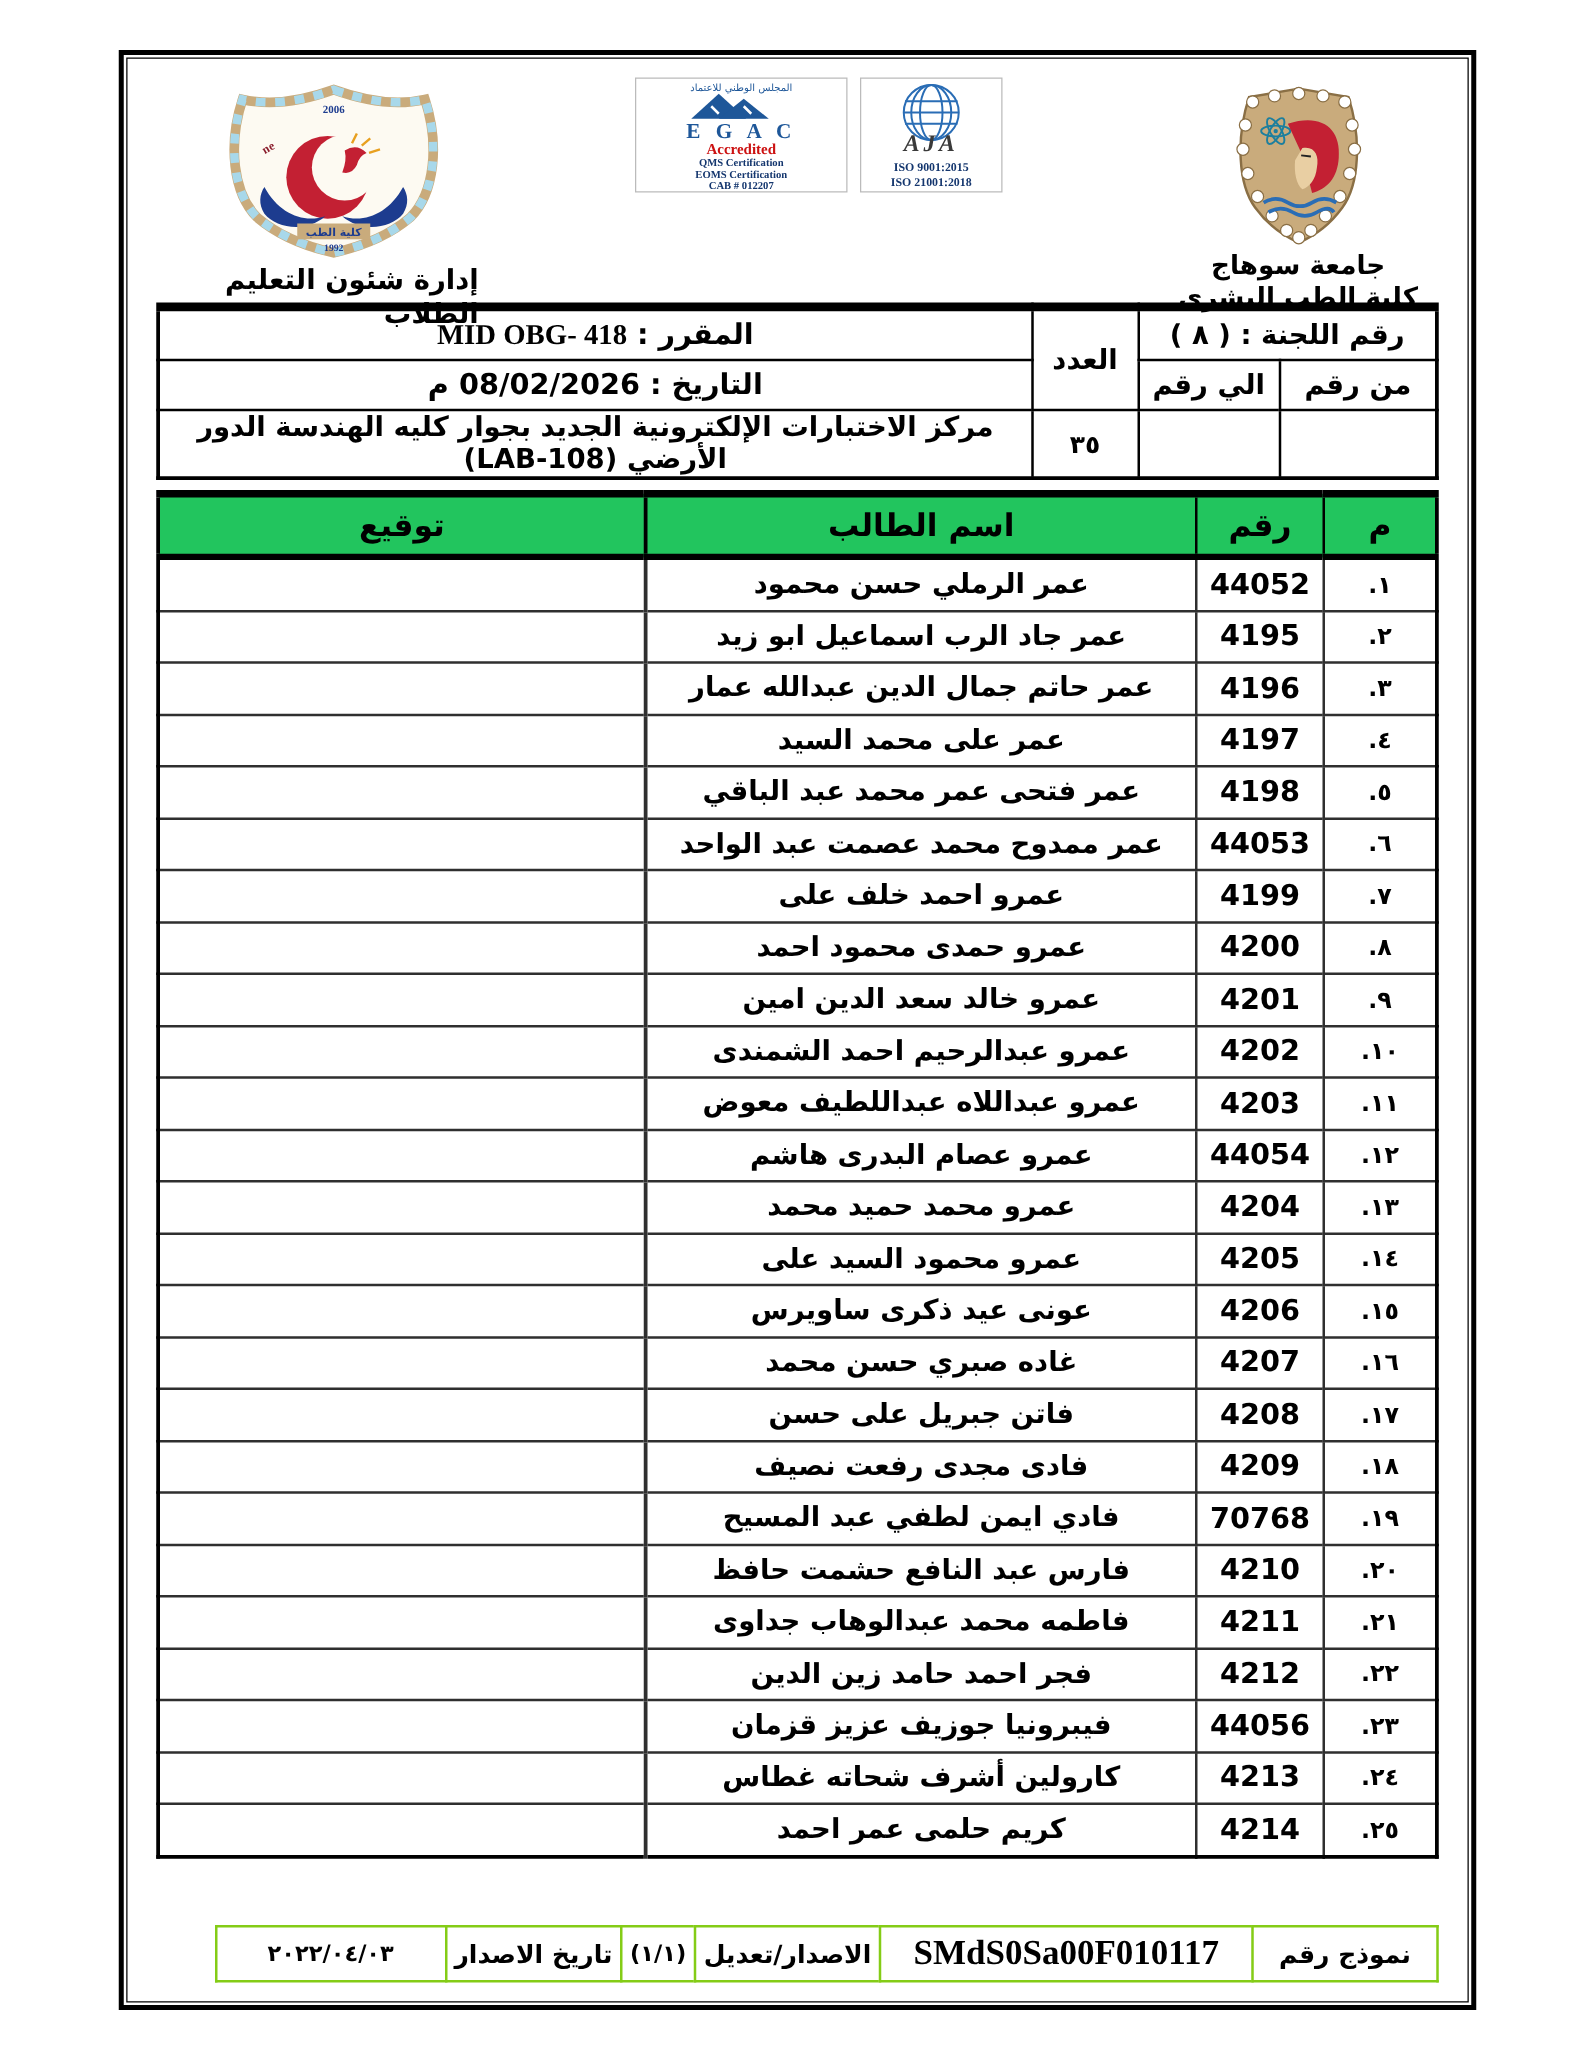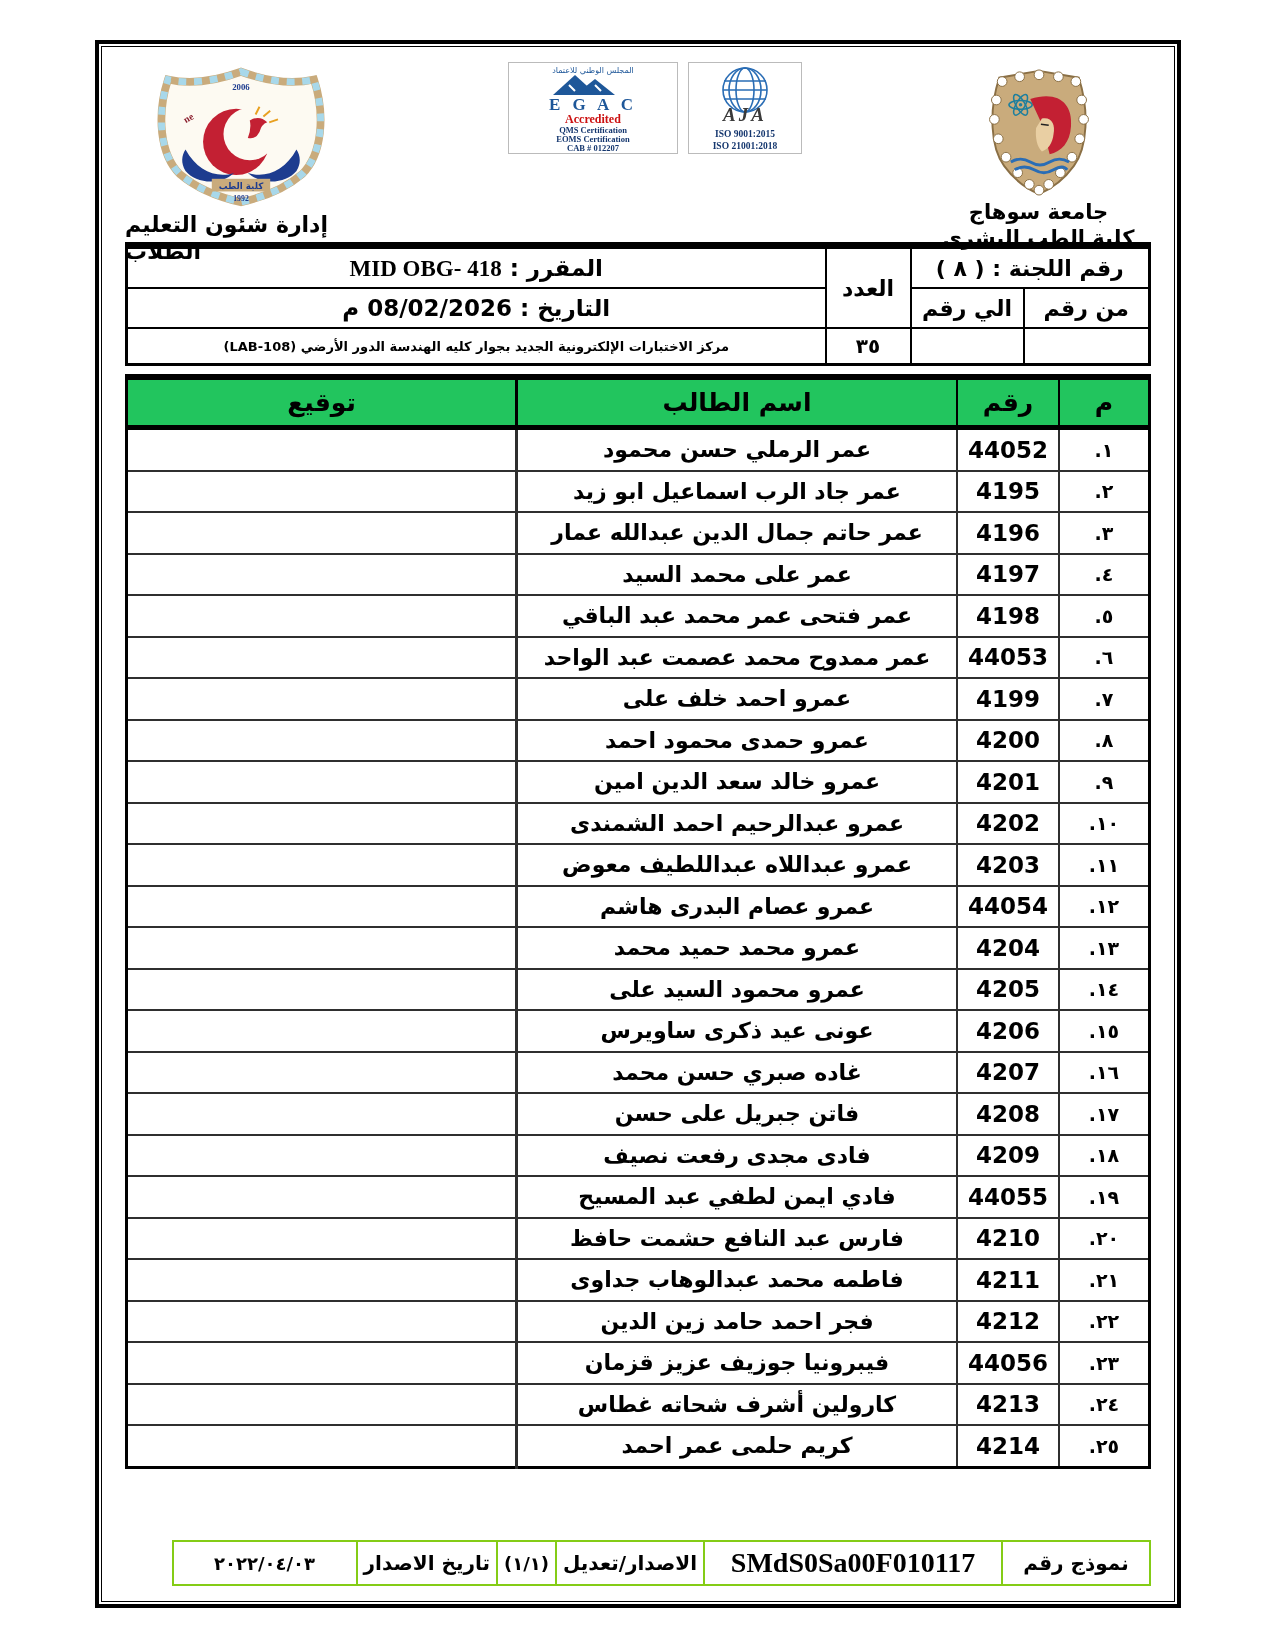--- a/index.html
+++ b/index.html
@@ -5,37 +5,37 @@
   html,body{margin:0;padding:0;background:#fff;}
   .page{position:relative;width:1275px;height:1650px;background:#fff;overflow:hidden;
         direction:rtl;color:#000;font-family:"DejaVu Sans",sans-serif;}
   .frame{position:absolute;top:40px;left:95px;width:1086px;height:1568px;box-sizing:border-box;
          border:4px solid #000;box-shadow:inset 0 0 0 2px #fff,inset 0 0 0 3px #000;
          padding:12px 26px;}
   
   .header{display:flex;align-items:flex-start;height:184px;}
   .h-right{width:225px;text-align:center;padding-top:12px;}
   .h-center{flex:1;text-align:center;}
-  .h-left{width:258px;text-align:left;padding-top:6px;}
+  .h-left{width:258px;text-align:right;padding-top:6px;}
   .h-cap{font-weight:bold;font-size:21px;line-height:1.22;}
   .cert-row{direction:ltr;display:flex;justify-content:center;align-items:center;gap:10px;margin-top:6px;}
   .cert-box{background:#fff;border:1px solid #bbb;}
   .doc-title{font-size:31px;font-weight:bold;margin-top:3px;}
   .doc-subtitle{font-size:28px;font-weight:bold;margin-top:1px;}
   .latin{font-family:"Liberation Serif","DejaVu Serif",serif;}
   
   .info-table{width:100%;border-collapse:collapse;border:3px solid #000;border-top:7px solid #000;
               table-layout:fixed;margin-top:2px;}
   .info-table td{border:2px solid #000;font-weight:bold;text-align:center;padding:1px 6px;}
   .i-committee{font-size:22px;height:36px;}
   .i-count-label{font-size:22px;}
   .i-from,.i-to{font-size:22px;height:36px;}
   .i-course{font-size:23px;}
   .i-date{font-size:23px;}
-  .i-location{font-size:13px;height:32px;}
+  .i-location{font-size:22px;height:32px;}
   .i-count-val{font-size:20px;}
   
   .main-table{width:100%;border-collapse:collapse;border:3px solid #000;table-layout:fixed;margin-top:8px;}
   .main-table th{background:#22c55e;border:2px solid #000;border-top:6px solid #000;border-bottom:5px solid #000;
                  font-size:25px;font-weight:bold;height:45px;padding:0;}
   .main-table td{border:2px solid #2f2f2f;height:39.5px;text-align:center;vertical-align:middle;
                  font-weight:bold;padding:0 4px;overflow:hidden;white-space:nowrap;}
   .c-serial{width:88px;}  td.c-serial{font-size:19px;}
   .c-num{width:100px;}    td.c-num{font-size:23px;}
   .c-name{width:438px;}   td.c-name{font-size:22px;}
@@ -301,21 +301,21 @@
           <td class="c-sign"></td>
         </tr>
           <tr>
           <td class="c-serial">١٨.</td>
           <td class="c-num">4209</td>
           <td class="c-name">فادى مجدى رفعت نصيف</td>
           <td class="c-sign"></td>
         </tr>
           <tr>
           <td class="c-serial">١٩.</td>
-          <td class="c-num">44055</td>
+          <td class="c-num">70768</td>
           <td class="c-name">فادي ايمن لطفي عبد المسيح</td>
           <td class="c-sign"></td>
         </tr>
           <tr>
           <td class="c-serial">٢٠.</td>
           <td class="c-num">4210</td>
           <td class="c-name">فارس عبد النافع حشمت حافظ</td>
           <td class="c-sign"></td>
         </tr>
           <tr>

